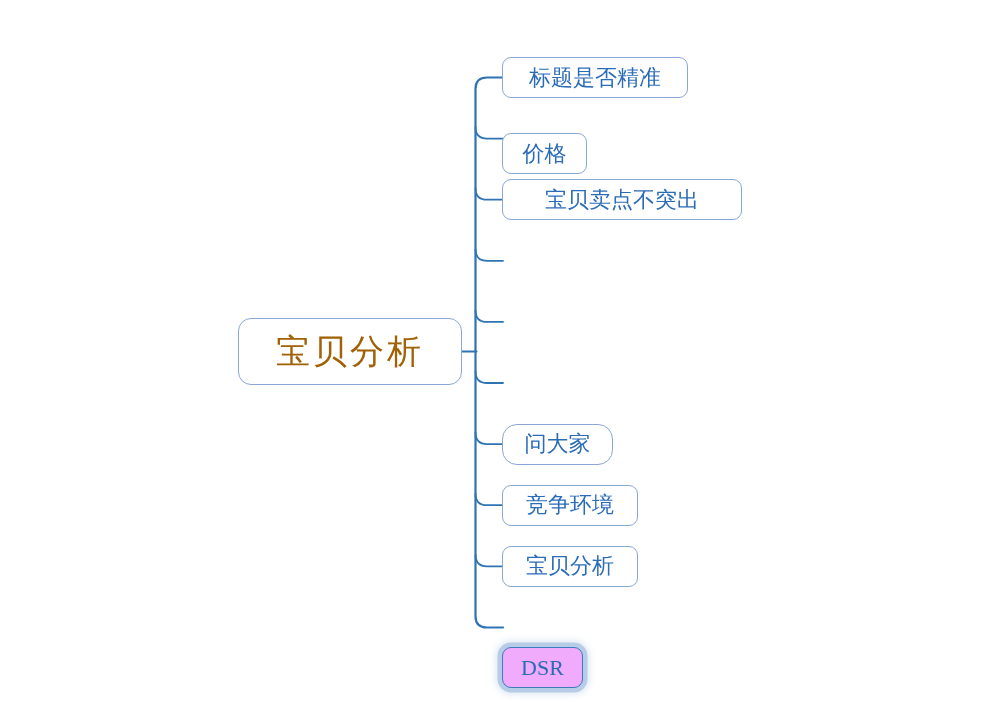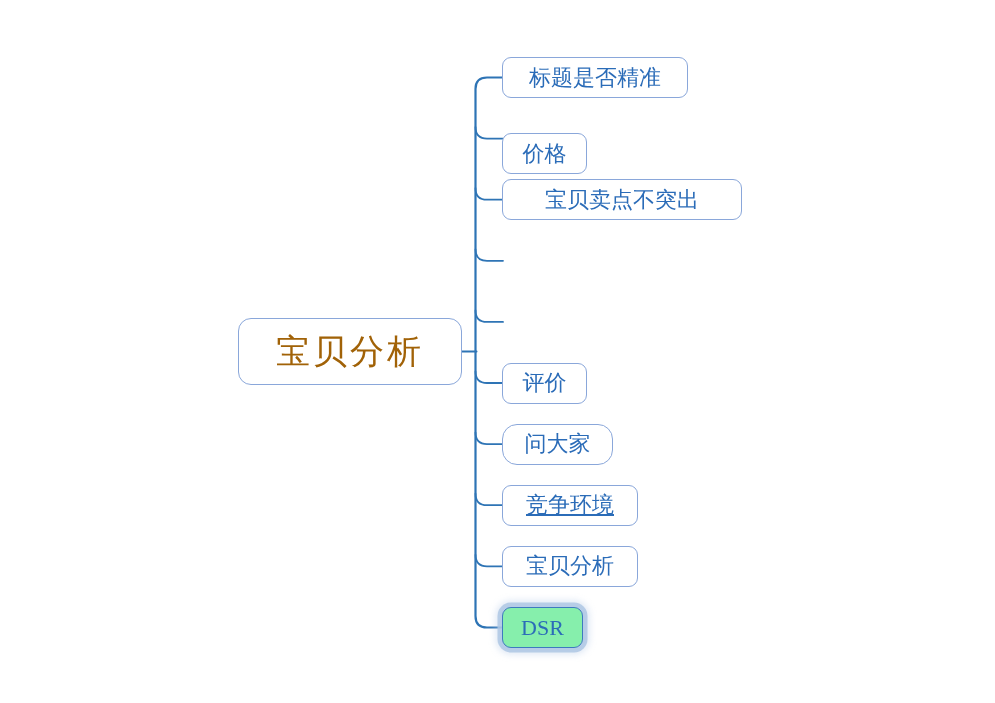--- a/index.html
+++ b/index.html
@@ -50,24 +50,25 @@
     background: #ffffff;
     display: flex;
     align-items: center;
     justify-content: center;
     font-size: 22px;
     color: #2B6CB8;
     white-space: nowrap;
     cursor: default;
   }
   .topic.selected {
-    background: #86efac;
+    background: #f0abfc;
     border-color: #3D7ABF;
     box-shadow: 0 0 0 4.5px rgba(174, 199, 228, 0.85),
                 0 0 6px 7px rgba(174, 199, 228, 0.35);
+    margin-top: 40px;
   }
 </style>
 </head>
 <body>
 
 <div class="canvas">
 
   <svg class="connectors" width="995" height="703" viewBox="0 0 995 703">
 
     <path d="M461.5 351.5 H476.5" fill="none" stroke="#2E74B5" stroke-width="2" stroke-linecap="round"></path>
@@ -87,23 +88,22 @@
   <div class="root-node">宝贝分析</div>
 
   <div class="topic" style="top:57px;   width:186px;">标题是否精准</div>
 
   <div class="topic" style="top:133px; width:85px;">价格</div>
 
   <div class="topic" style="top:179.2px; width:240px;">宝贝卖点不突出</div>
 
 
 
-  <div class="topic" style="top:362.5px; width:85px;">评价</div>
 
   <div class="topic" style="top:423.6px; width:111px;border-radius:15px;">问大家</div>
 
-  <div class="topic" style="top:484.7px; width:136px;text-decoration:underline;">竞争环境</div>
+  <div class="topic" style="top:484.7px; width:136px;">竞争环境</div>
 
   <div class="topic" style="top:545.8px; width:136px;">宝贝分析</div>
 
   <div class="topic selected" style="top:607px;  width:81px;">DSR</div>
 
 </div>
 
 </body></html>

